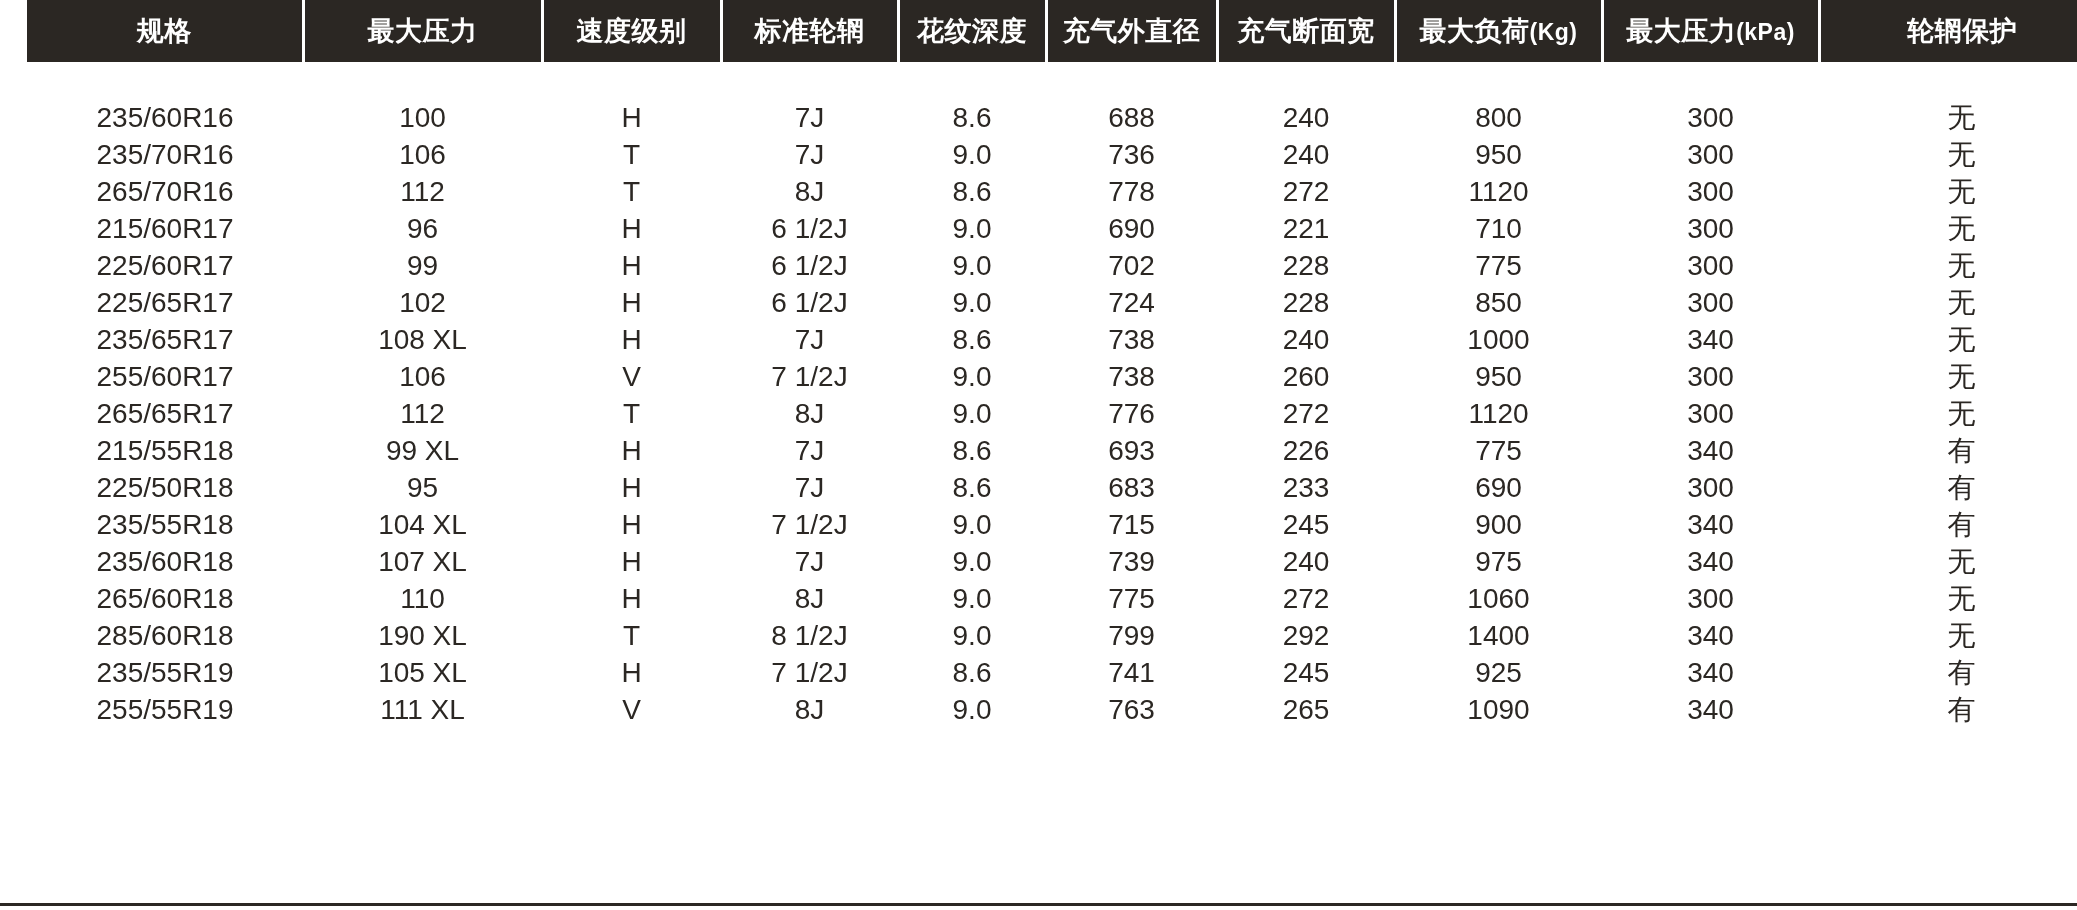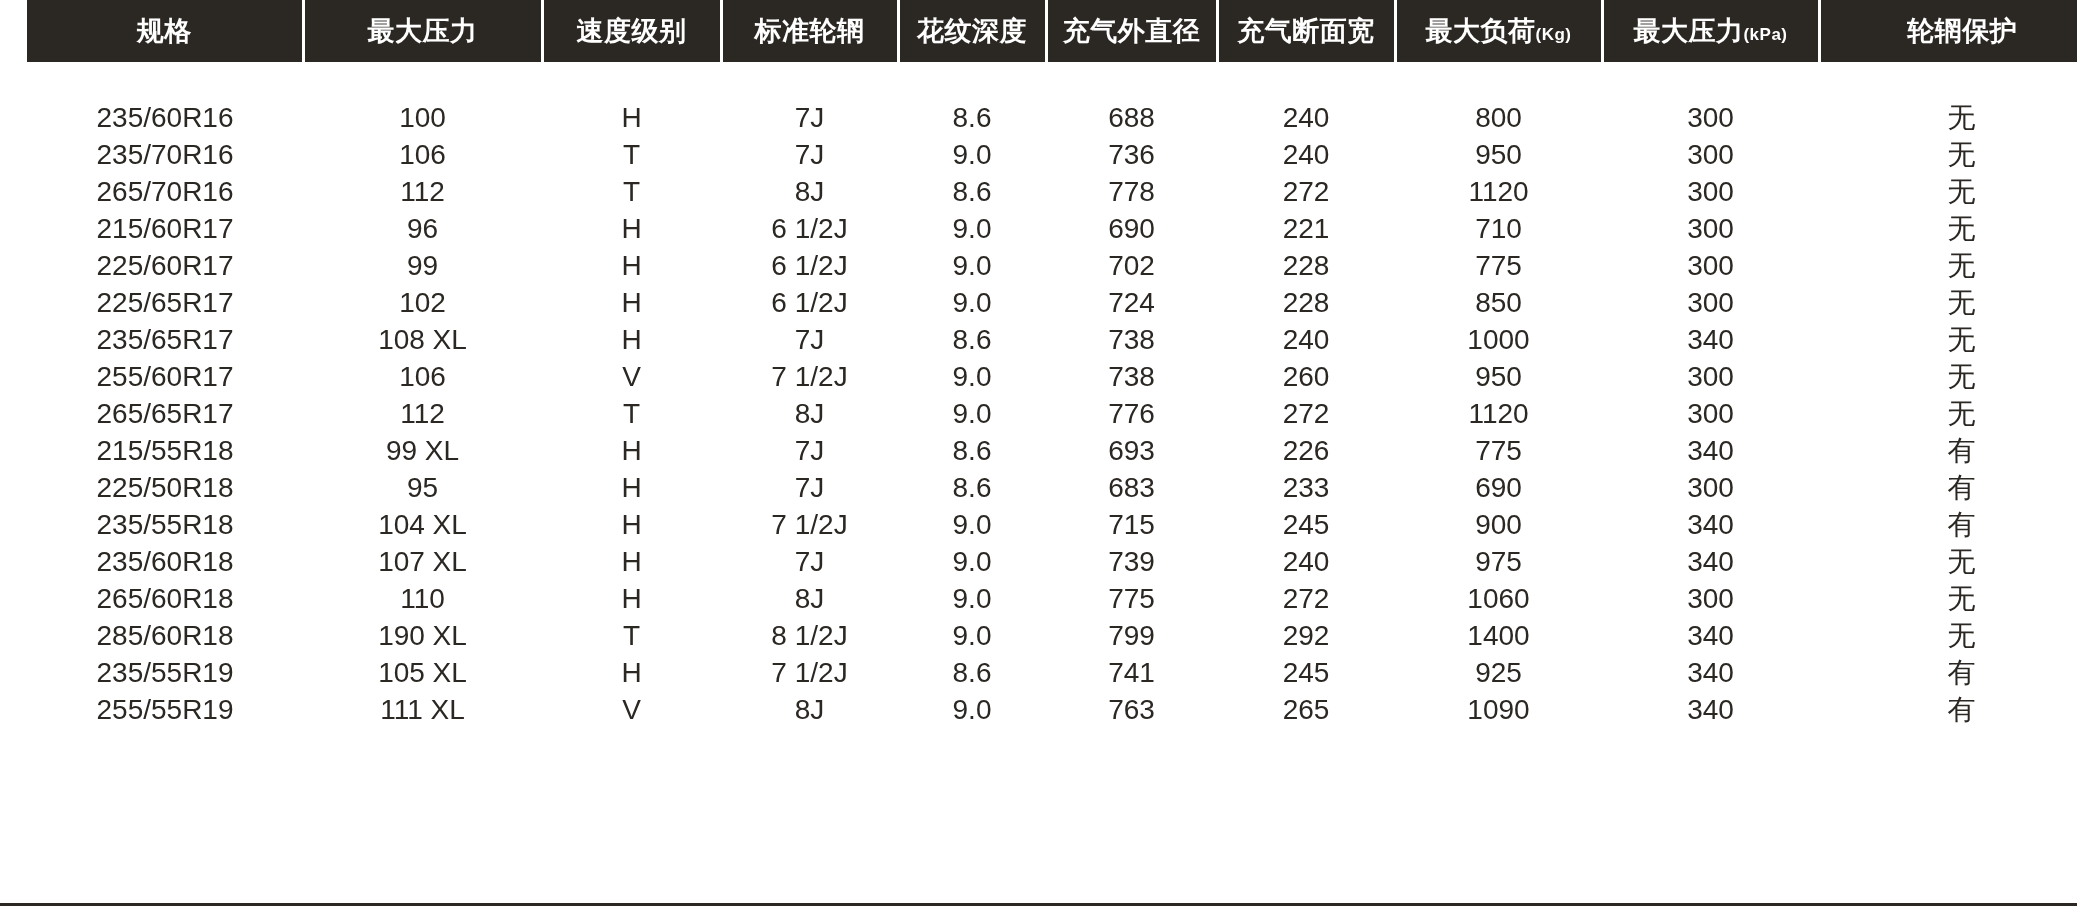--- a/index.html
+++ b/index.html
@@ -34,21 +34,21 @@
     padding: 0;
     text-align: center;
     vertical-align: middle;
     border-right: 3px solid #ffffff;
     letter-spacing: 0.5px;
   }
   table.spec-table thead th:last-child {
     border-right: none;
   }
   table.spec-table thead th .unit {
-    font-size: 17px;
+    font-size: 23px;
     font-weight: bold;
   }
   table.spec-table tbody tr {
     height: 37px;
   }
   table.spec-table tbody td {
     font-size: 28px;
     color: #2b2723;
     text-align: center;
     vertical-align: middle;

